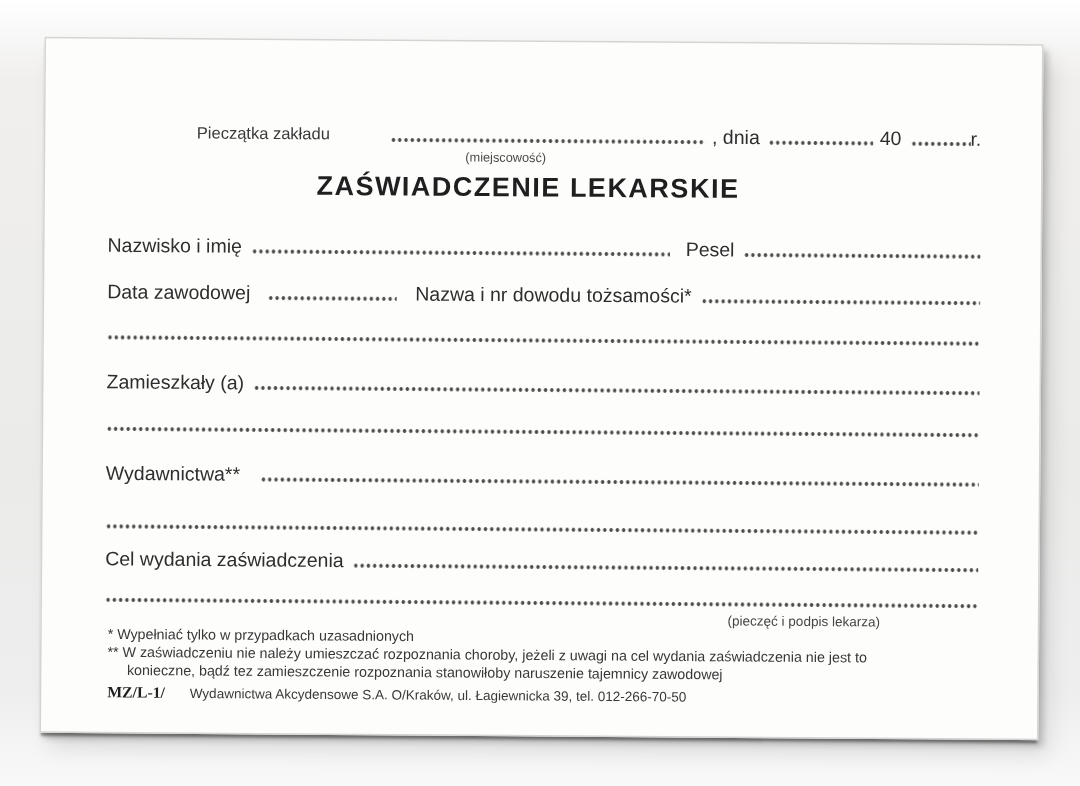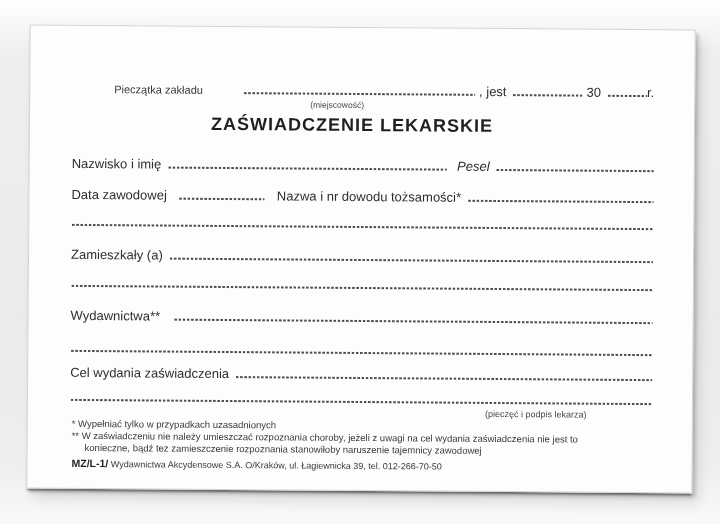--- a/index.html
+++ b/index.html
@@ -102,44 +102,46 @@
     left: 44px;
     top: 431px;
     font-size: 9px;
     color: #3a3a3a;
     white-space: nowrap;
   }
   .form-code {
     font-weight: bold;
     font-size: 10.5px;
     color: #1f1f1f;
+    margin-right: 14px;
+    font-family: Liberation Serif, serif;
   }
 </style>
 </head>
 <body>
 
 <div class="paper">
 
   <div class="row" style="top:56px;">
-    <span class="small-label" style="margin-left:42px;">Pieczątka zakładu</span>
+    <span class="small-label" style="margin-left:59px;">Pieczątka zakładu</span>
     <span class="dots grow" style="margin-left:40px;"></span>
-    <span>, jest</span>
+    <span>, dnia</span>
     <span class="dots" style="flex:0 0 70px;"></span>
-    <span>30</span>
+    <span>40</span>
     <span class="dots" style="flex:0 0 40px; margin-right:0;"></span>
     <span>r.</span>
   </div>
   <div class="hint" style="left:212px; width:190px; top:72px;">(miejscowość)</div>
 
   <div class="title">ZAŚWIADCZENIE LEKARSKIE</div>
 
   <div class="row" style="top:131px;">
     <span>Nazwisko i imię</span>
     <span class="dots grow"></span>
-    <span style="margin-left:6px;font-style:italic;">Pesel</span>
+    <span style="margin-left:6px;">Pesel</span>
     <span class="dots" style="flex:0 0 158px; margin-right:0;"></span>
   </div>
 
   <div class="row" style="top:162px;">
     <span>Data zawodowej</span>
     <span class="dots" style="flex:0 0 86px; margin-left:12px;"></span>
     <span style="margin-left:8px;">Nazwa i nr dowodu tożsamości*</span>
     <span class="dots grow" style="margin-right:0;"></span>
   </div>
 

